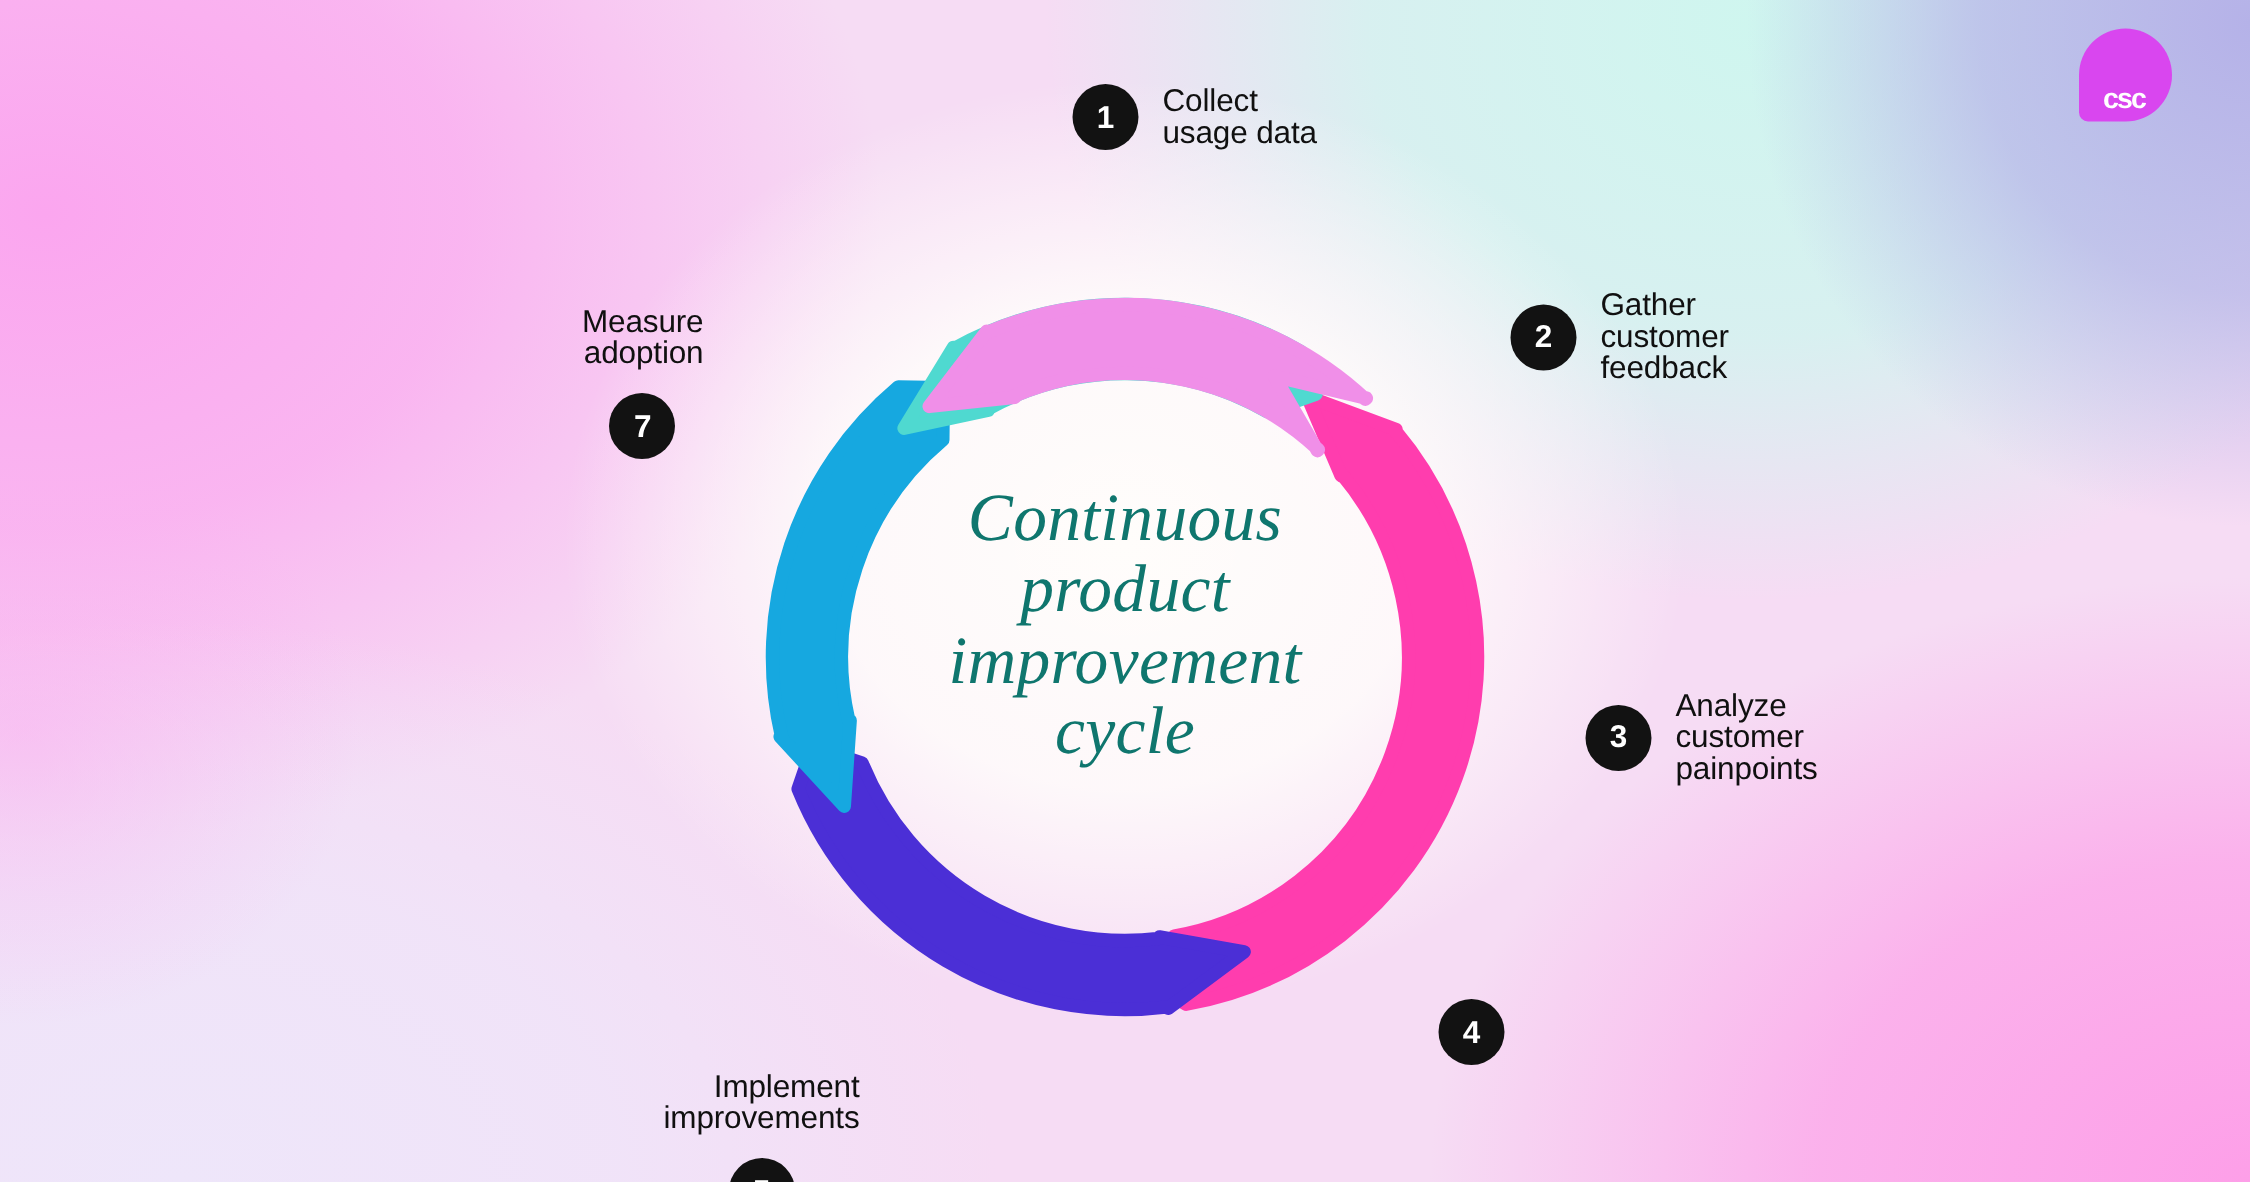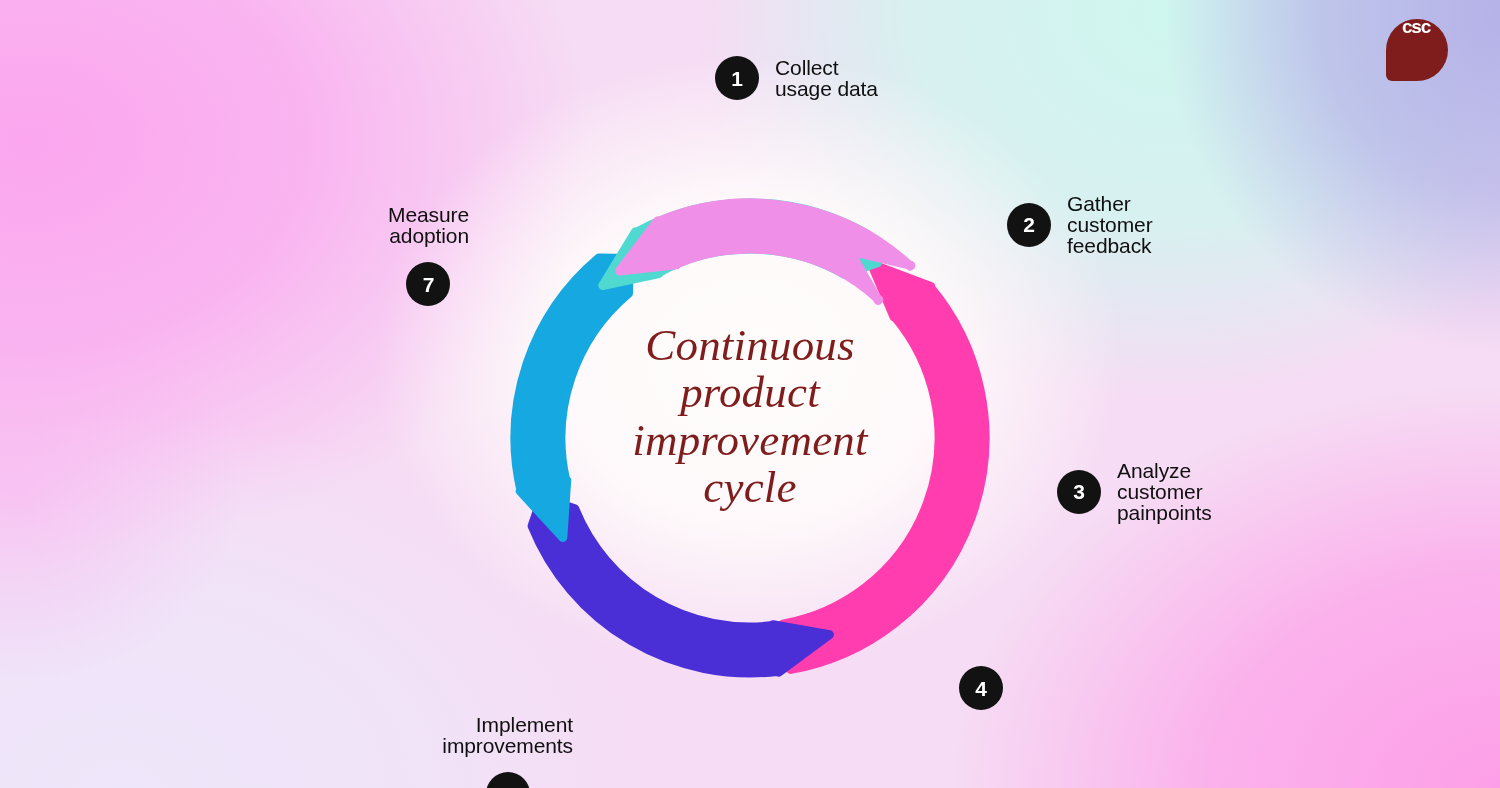--- a/index.html
+++ b/index.html
@@ -28,21 +28,21 @@
 
   
   .center-title{
     position:absolute;
     left:560px;top:322px;width:380px;
     text-align:center;
     font-family:"Liberation Serif","DejaVu Serif",serif;
     font-style:italic;
     font-size:45px;
     line-height:1.05;
-    color:#7f1d1d;
+    color:#0f766e;
     letter-spacing:.2px;
     white-space:pre-line;
   }
 
   
   .step{position:absolute;display:flex;align-items:center;gap:16px;}
   .step.left{flex-direction:row;}       
   .step.right{flex-direction:column;}      
   .badge{
     flex:0 0 auto;
@@ -69,23 +69,23 @@
   #step-3{left:1057px;top:460px;}
   #step-4{left:959px;top:666px;}
   #step-5{right:927px;top:666px;margin-top:48px;}
   #step-6{right:1063px;top:474px;}
   #step-7{right:1031px;top:204px;}
 
   
   .logo{
     position:absolute;left:1386px;top:19px;
     width:62px;height:62px;
-    background:#7f1d1d;
+    background:#d946ef;
     border-radius:50% 50% 50% 6px;
-    display:flex;align-items:flex-start;justify-content:center;
+    display:flex;align-items:flex-end;justify-content:center;
   }
   .logo-text{
     color:#ffffff;font-size:19px;font-weight:bold;
     letter-spacing:-1.2px;
     font-family:"Liberation Sans",sans-serif;
     transform:translate(-1px,-3px);
   }
 </style>
 </head>
 <body>

